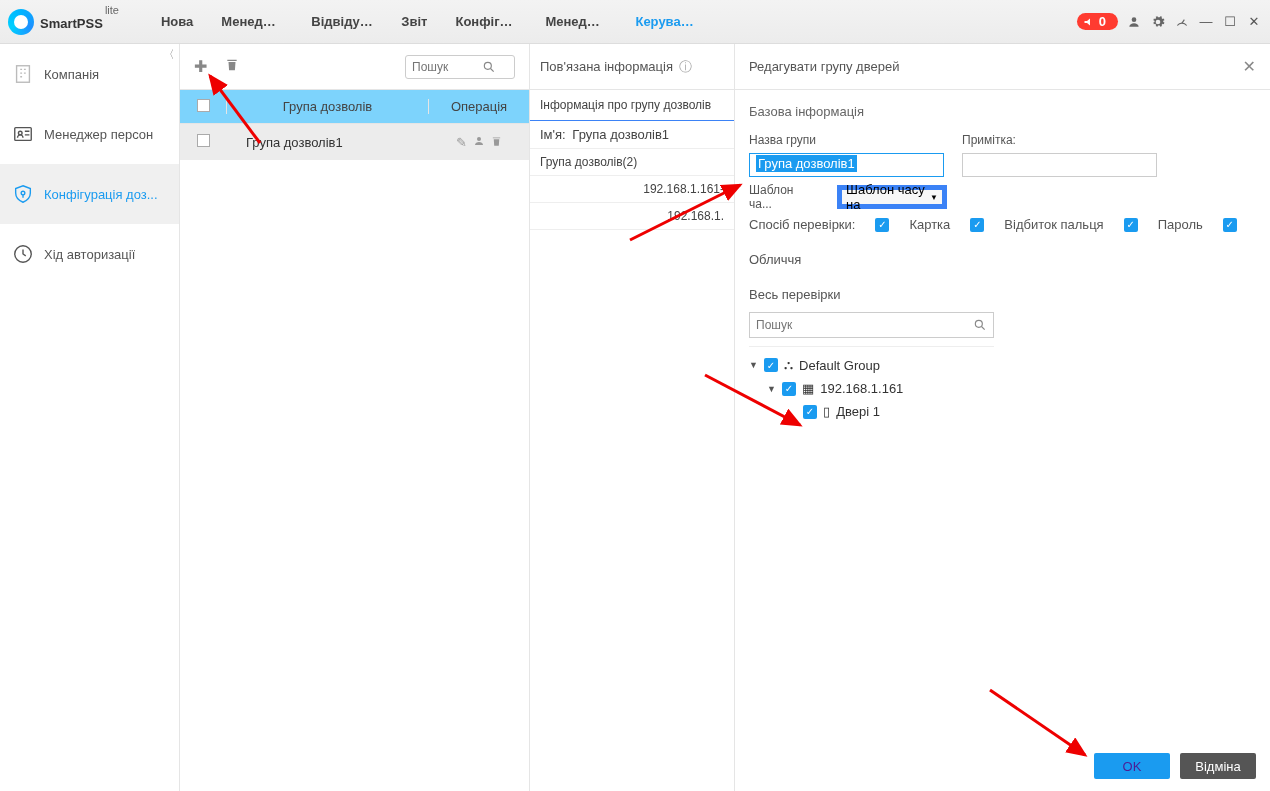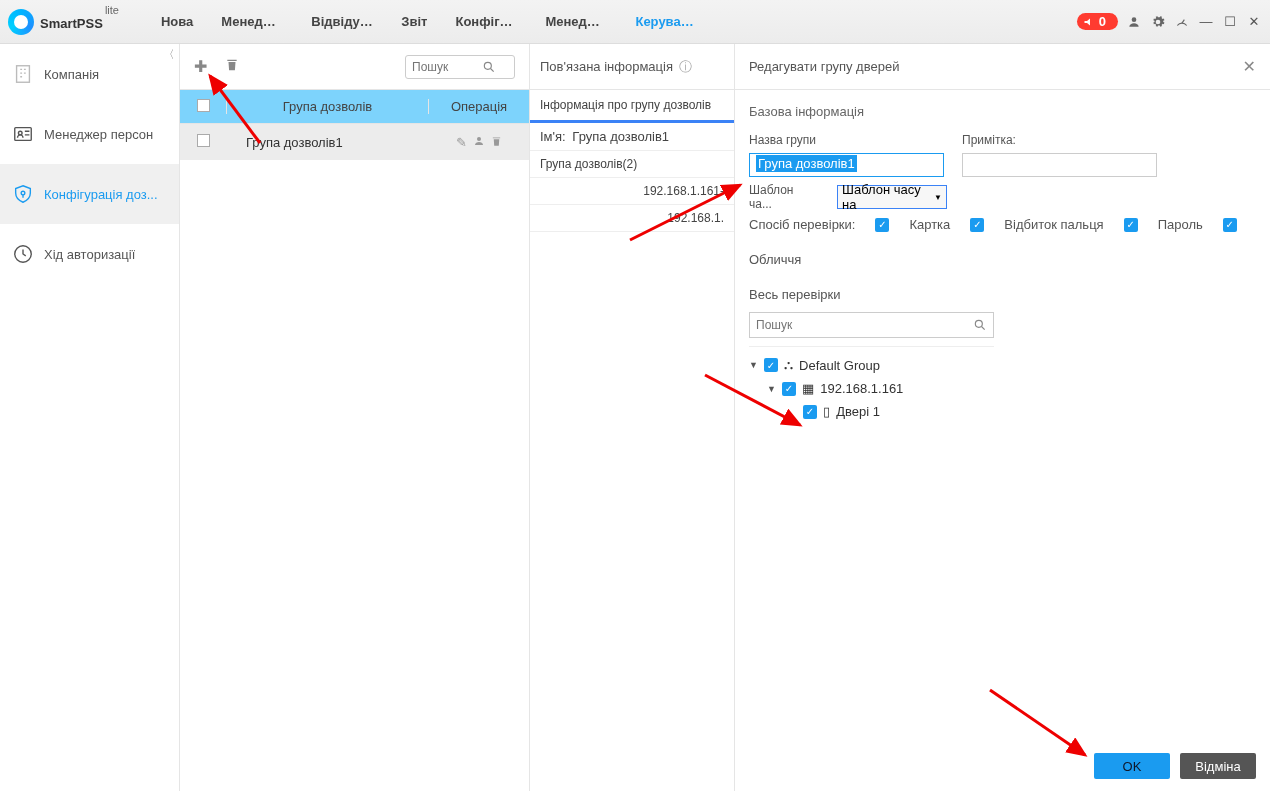--- a/index.html
+++ b/index.html
@@ -35,54 +35,54 @@
 .th-name{flex:1;text-align:center;color:#444;border-left:1px solid #e5e5e5;border-right:1px solid #e5e5e5;}
 .th-op{width:100px;text-align:center;color:#444;}
 .row{display:flex;height:36px;align-items:center;background:#ececec;}
 .row .cell-chk{width:46px;text-align:center;}
 .row .cell-name{flex:1;padding-left:20px;color:#333;}
 .row .cell-op{width:100px;display:flex;gap:6px;justify-content:center;color:#999;}
 .chk{width:13px;height:13px;border:1px solid #aaa;background:#fff;display:inline-block;}
 
 .col-info{width:205px;border-right:1px solid #e5e5e5;}
 .panel-hdr{height:46px;display:flex;align-items:center;padding:7px 10px;color:#555;border-bottom:1px solid #e5e5e5;gap:6px;}
-.ihdr{padding:8px 10px;border-bottom:3px solid #3b82f6;color:#444;font-size:12px;}
+.ihdr{padding:8px 10px;border-bottom:1px solid #3b82f6;color:#444;font-size:12px;}
 .irow{padding:6px 10px;color:#444;font-size:12px;border-bottom:1px solid #eee;white-space:nowrap;overflow:hidden;text-overflow:ellipsis;}
 .irow.r{text-align:right;}
 
 .col-edit{flex:1;display:flex;flex-direction:column;position:relative;}
 .ehdr{height:46px;display:flex;align-items:center;padding:0 14px;color:#555;border-bottom:1px solid #e5e5e5;}
 .ehdr .close{margin-left:auto;color:#888;cursor:pointer;font-size:16px;}
 .section{padding:14px 14px 0;}
 .slabel{color:#666;margin-bottom:14px;}
 .frow{display:flex;gap:18px;margin-bottom:6px;align-items:flex-start;}
 .fcol{display:flex;flex-direction:column;gap:6px;}
 .flabel{color:#555;font-size:12px;}
 .finput{width:195px;height:24px;border:1px solid #1a9bf0;padding:2px 6px;font-size:12px;}
 .finput.plain{border-color:#ccc;}
-.fselect{width:110px;height:24px;border:1px solid #3b82f6;background:#f7f7f7;font-size:12px;padding:0 4px;display:flex;align-items:center;justify-content:space-between;}
+.fselect{width:110px;height:24px;border:5px solid #3b82f6;background:#f7f7f7;font-size:12px;padding:0 4px;display:flex;align-items:center;justify-content:space-between;}
 .verify{display:flex;align-items:center;gap:20px;flex-wrap:wrap;color:#555;font-size:12px;}
 .cb{width:14px;height:14px;background:#1a9bf0;color:#fff;display:inline-flex;align-items:center;justify-content:center;font-size:10px;border-radius:2px;}
 .devhdr{display:flex;margin-top:20px;color:#555;}
 .devhdr .left{flex:0 0 250px;}
 .devhdr .right{flex:1;display:flex;}
 .devhdr .trash{margin-left:auto;color:#555;}
 .devbody{display:flex;margin-top:10px;gap:20px;flex:1;}
 .devleft{width:245px;display:flex;flex-direction:column;}
 .devsearch{border:1px solid #ccc;height:26px;display:flex;align-items:center;padding:0 6px;margin-bottom:8px;}
 .devsearch input{border:none;outline:none;flex:1;font-size:12px;}
 .tree{border-top:1px solid #eee;padding-top:6px;font-size:13px;color:#333;}
 .tnode{display:flex;align-items:center;gap:6px;padding:4px 0;}
 .tnode .caret{font-size:9px;color:#555;}
 .devright{flex:1;}
 .selitem{text-align:center;padding:6px;color:#333;font-size:13px;}
 
 .footer{position:absolute;bottom:12px;right:14px;display:flex;gap:10px;}
 .btn{width:76px;height:26px;display:flex;align-items:center;justify-content:center;font-size:13px;cursor:pointer;border-radius:2px;}
-.btn.ok{background:#1a9bf0;color:#0f172a;}
+.btn.ok{background:#1a9bf0;color:#4c1d95;}
 .btn.cancel{background:#555;color:#fff;}
 
 .arrow{position:absolute;pointer-events:none;}
 </style>
 </head>
 <body>
 
 <div class="titlebar">
   <div class="logo"></div>
   <div class="brand"><span>SmartPSS</span><sup>lite</sup></div>

